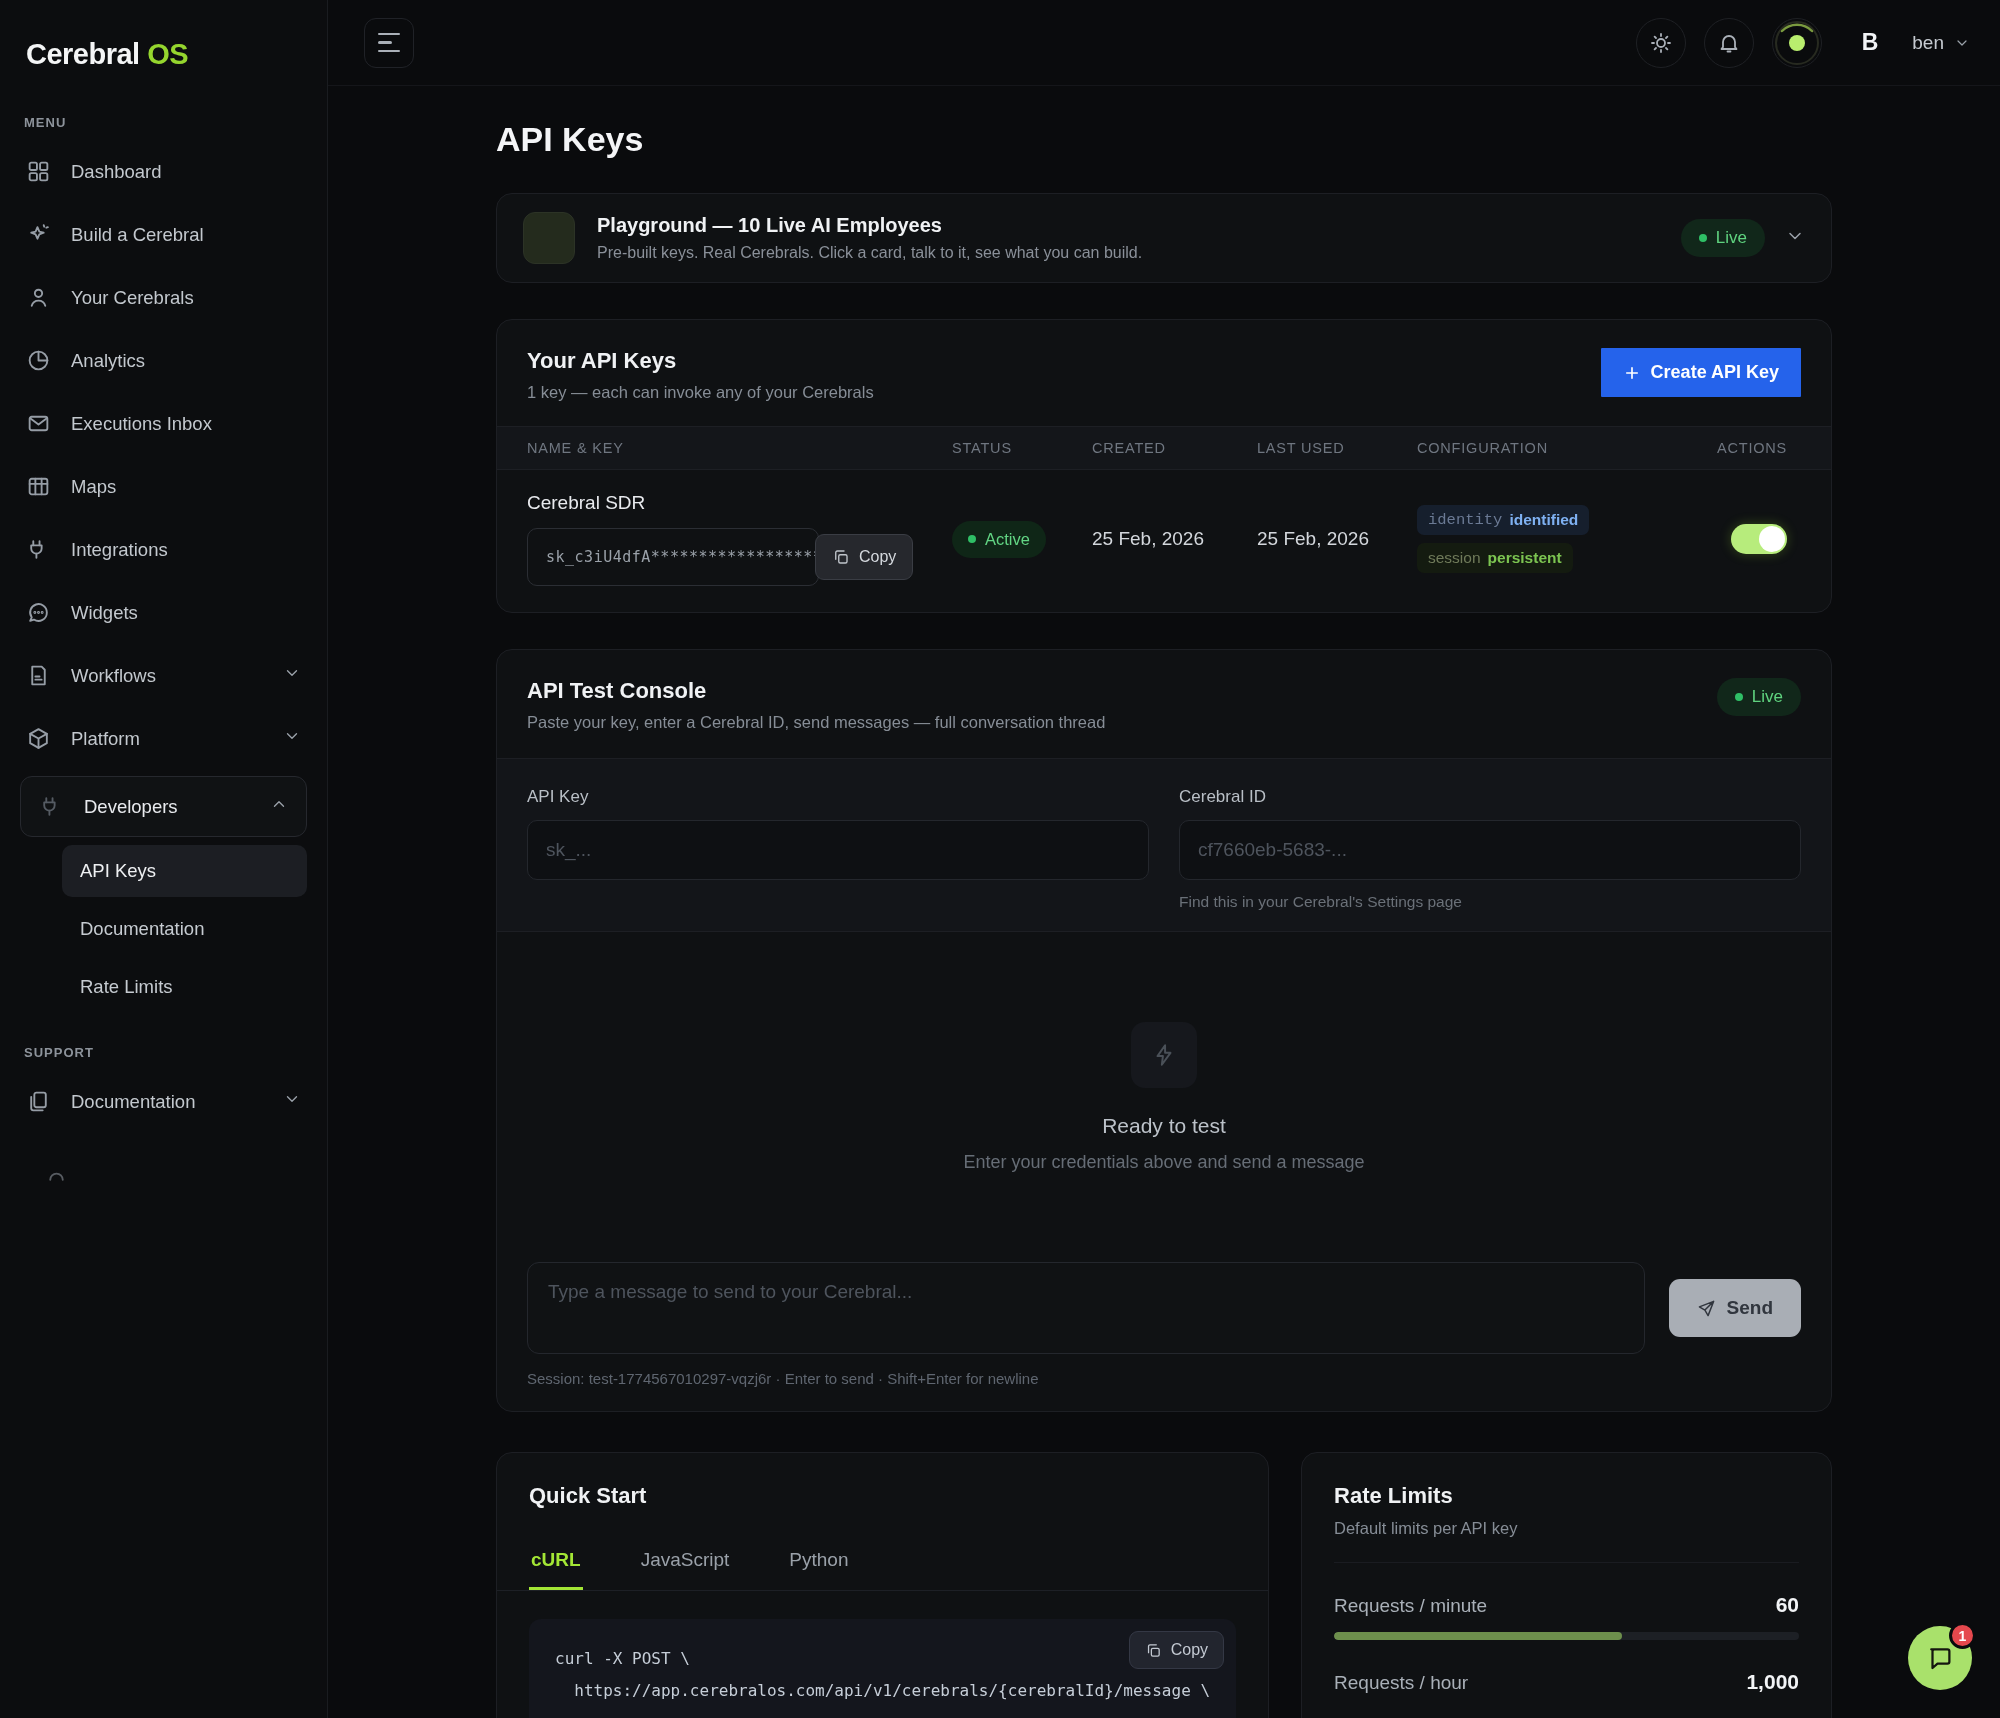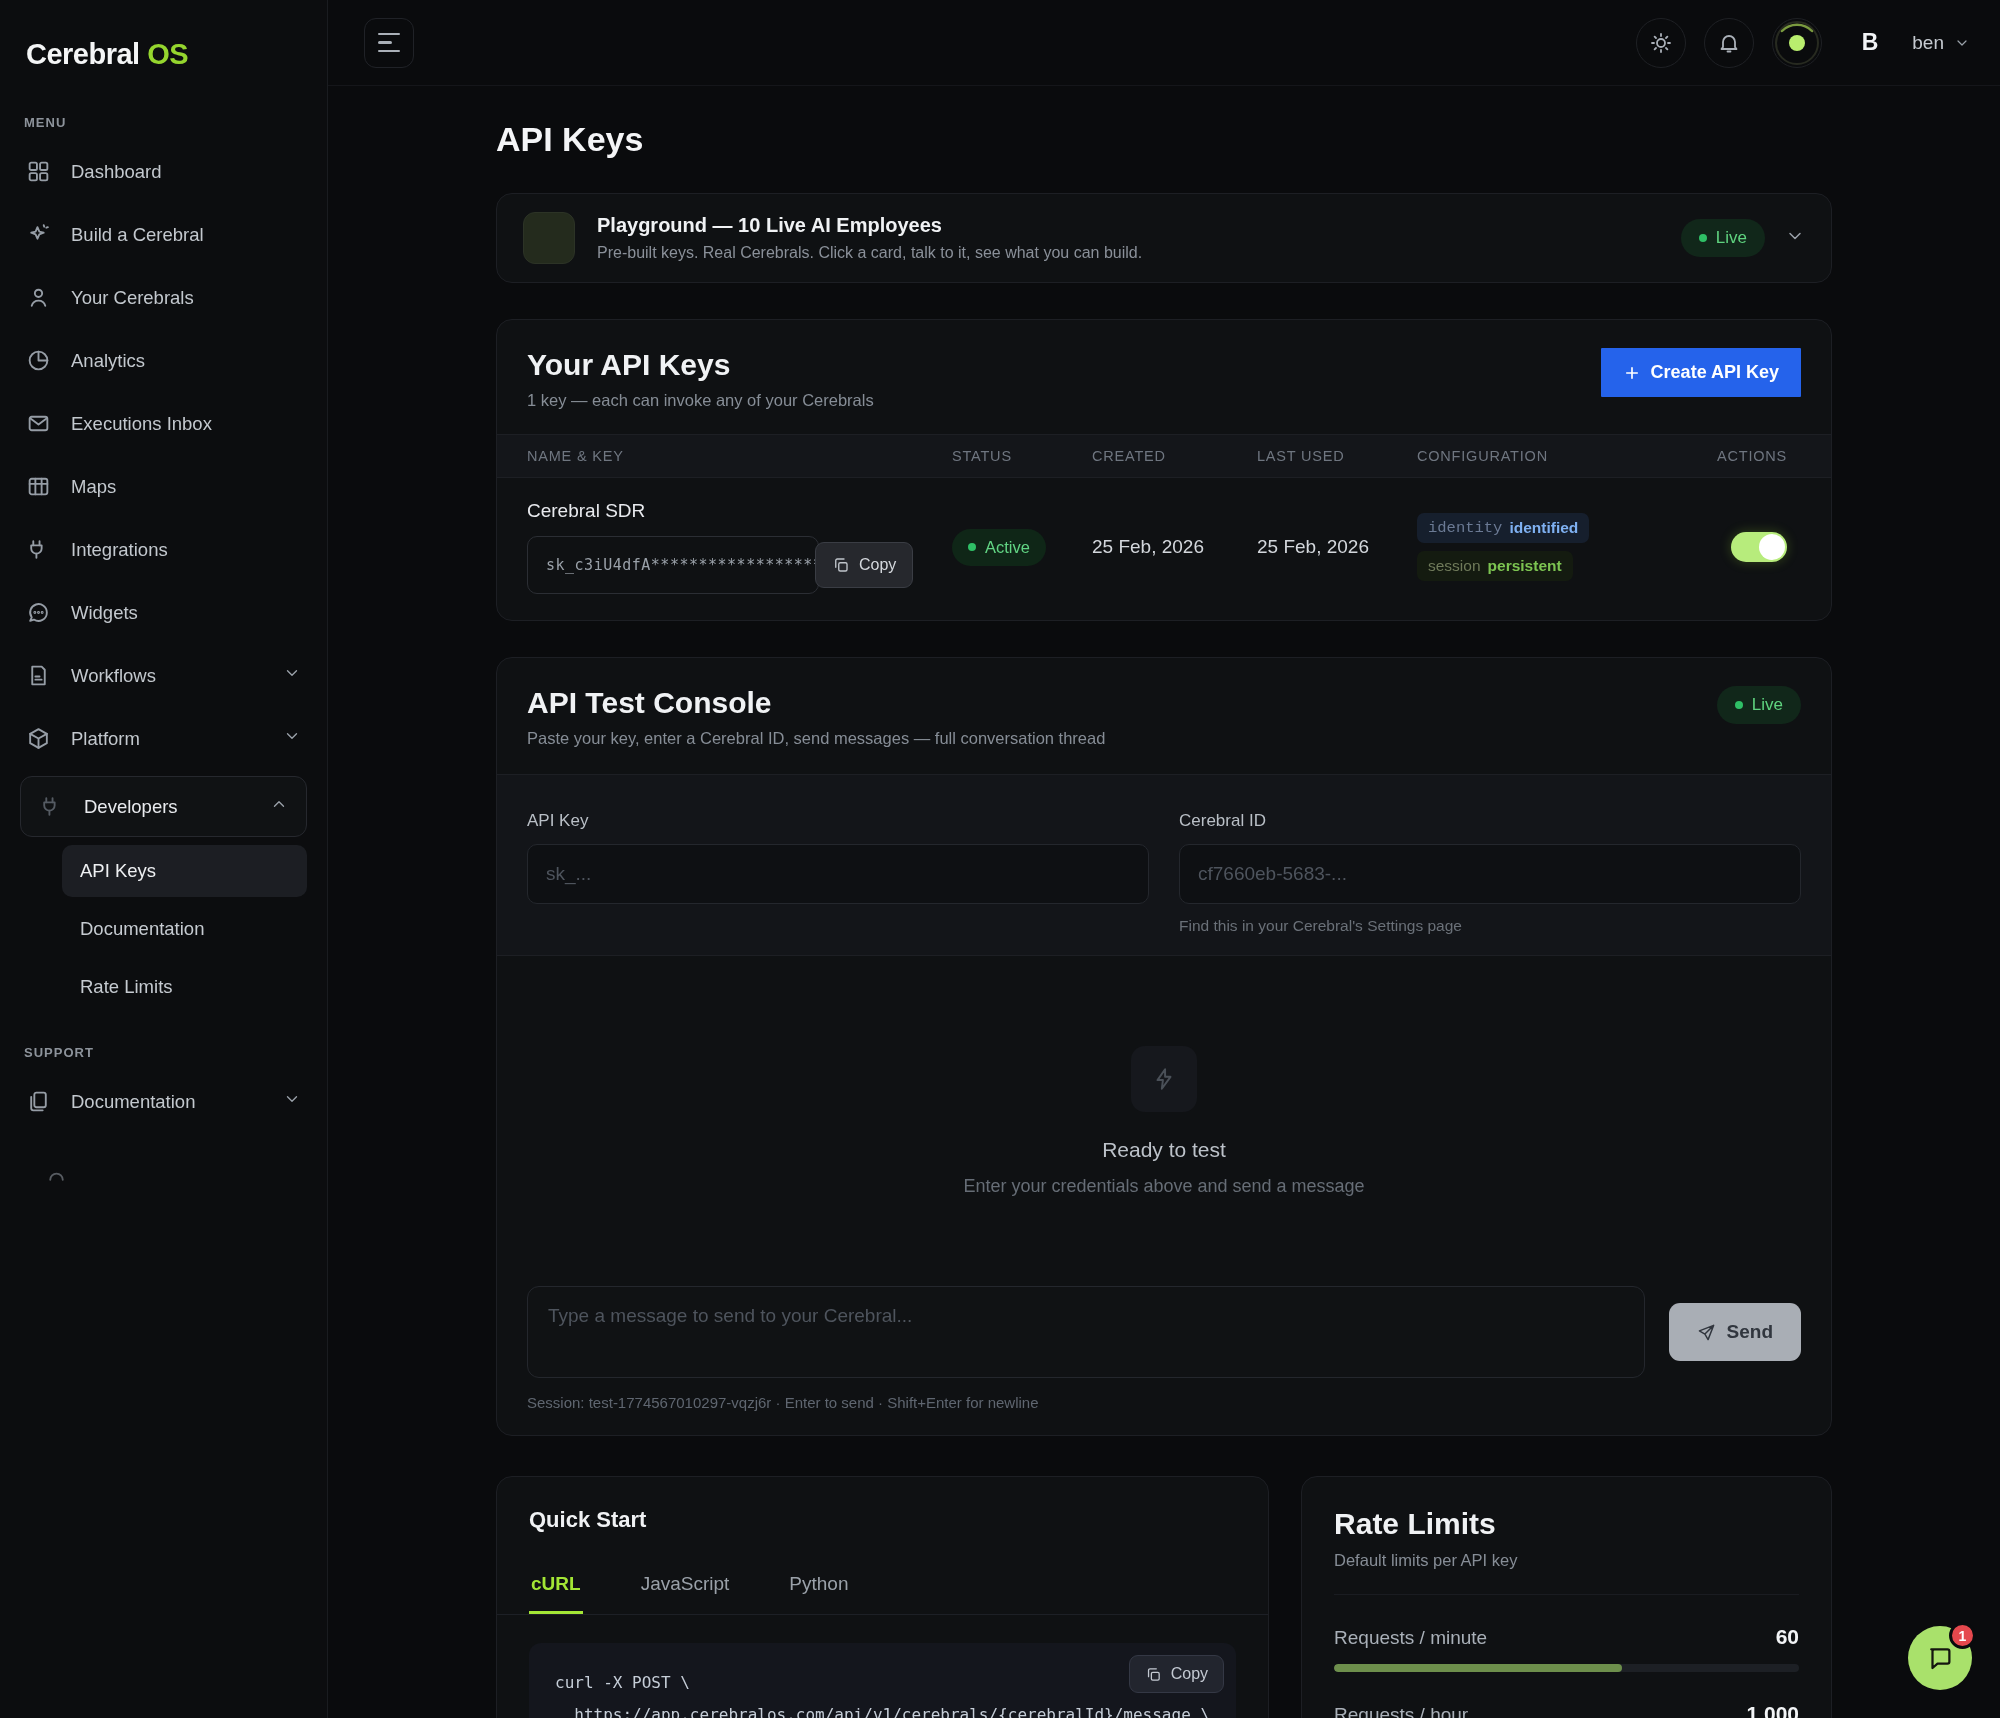--- a/index.html
+++ b/index.html
@@ -49,21 +49,21 @@
   .banner-title { font-size:20px; font-weight:800; color:#f0f2f4; }
   .banner-sub { margin-top:7px; font-size:16px; color:#8a9099; }
   .pill-live { display:flex; align-items:center; gap:9px; background:#11271a; border-radius:999px; padding:9px 18px; font-size:17px; color:#5fd37f; }
   .dot { width:8px; height:8px; border-radius:50%; background:#2fbf66; }
   .banner .chev svg, .chev svg { width:20px; height:20px; stroke:#9aa1a9; }
   .banner-right { margin-left:auto; display:flex; align-items:center; gap:20px; }
 
   
   .keys-card { margin-top:36px; }
   .card-head { display:flex; align-items:flex-start; padding:28px 30px 24px; }
-  .card-title { font-size:30px; font-weight:800; color:#f0f2f4; }
+  .card-title { font-size:22px; font-weight:800; color:#f0f2f4; }
   .card-sub { margin-top:9px; font-size:16.5px; color:#868d96; }
   .btn-blue { margin-left:auto; display:flex; align-items:center; gap:10px; background:#2563eb; color:#fff; border:none; border-radius:1px; padding:14px 22px; font-size:18px; font-weight:600; cursor:pointer; font-family:inherit; }
   .btn-blue svg { width:18px; height:18px; stroke:#fff; }
   .thead, .trow { display:grid; grid-template-columns: 425px 140px 165px 160px 300px 1fr; align-items:center; padding:0 0 0 30px; }
   .thead { background:#14161a; border-top:1px solid #1d1f24; border-bottom:1px solid #1d1f24; height:44px; font-size:14.5px; letter-spacing:.8px; color:#6f7680; }
   .thead .right { text-align:right; padding-right:44px; }
   .trow { padding-top:22px; padding-bottom:26px; }
   .key-name { font-size:19px; color:#e8eaee; }
   .key-line { display:flex; align-items:center; margin-top:14px; }
   .key-box { width:292px; height:58px; display:flex; align-items:center; padding:0 18px; border:1px solid #2b2e34; border-radius:10px; font-family:"DejaVu Sans Mono", monospace; font-size:15px; color:#9aa1a9; letter-spacing:.5px; overflow:hidden; white-space:nowrap; }
@@ -77,21 +77,21 @@
   .tag-session { background:#141b10; margin-top:8px; }
   .tag-session .k { color:#6f7a5a; } .tag-session .v { color:#7cc451; font-weight:600; }
   .cell-actions { display:flex; justify-content:flex-end; padding-right:44px; }
   .toggle { width:56px; height:30px; border-radius:999px; background:#b7ec7c; position:relative; cursor:pointer; box-shadow:0 0 12px rgba(163,230,53,.25); }
   .toggle .knob { position:absolute; top:2px; right:2px; width:26px; height:26px; border-radius:50%; background:#fff; }
 
   
   .console-card { margin-top:36px; }
   .console-head { display:flex; align-items:flex-start; padding:28px 30px 26px; }
   .form-band { background:#131519; border-top:1px solid #1d1f24; border-bottom:1px solid #1d1f24; padding:28px 30px 20px; display:flex; gap:30px; }
-  .field { flex:1;margin-top:8px; }
+  .field { flex:1; }
   .field label { display:block; font-size:17px; color:#b9bfc6; margin-bottom:13px; }
   .text-input { width:100%; height:60px; background:#0e1013; border:1px solid #24272d; border-radius:10px; padding:0 18px; font-size:19px; color:#e6e8eb; font-family:inherit; }
   .text-input::placeholder { color:#4e545d; }
   .hint { margin-top:13px; font-size:15.5px; color:#6a7078; }
   .empty-state { height:330px; display:flex; flex-direction:column; align-items:center; justify-content:center; }
   .bolt-sq { width:66px; height:66px; border-radius:14px; background:#16181d; display:flex; align-items:center; justify-content:center; }
   .bolt-sq svg { width:26px; height:26px; stroke:#4a5058; }
   .empty-title { margin-top:26px; font-size:21px; color:#bcc2c9; }
   .empty-sub { margin-top:14px; font-size:18px; color:#666d76; }
   .composer { display:flex; gap:24px; padding:0 30px; align-items:center; }

